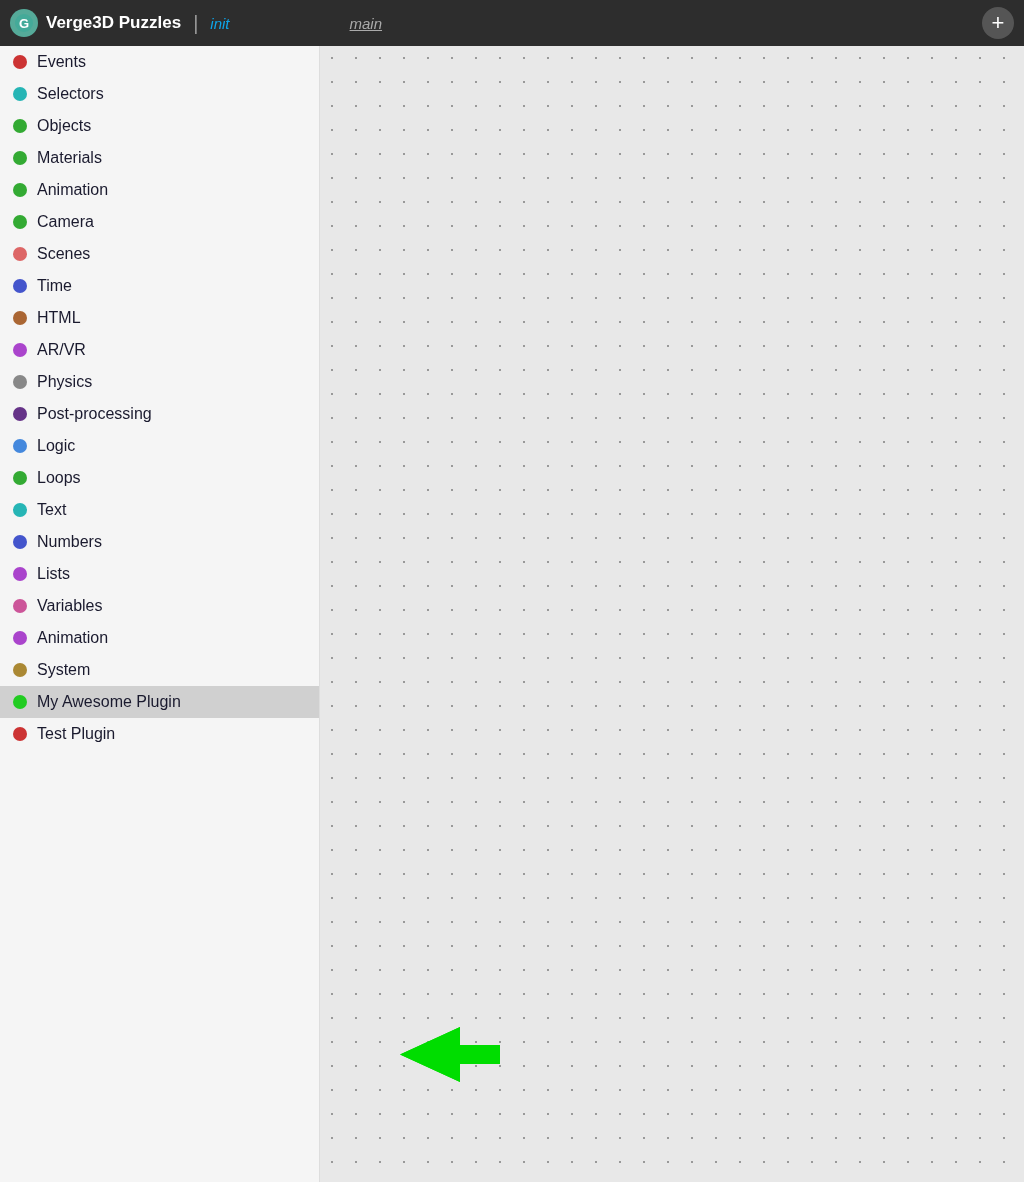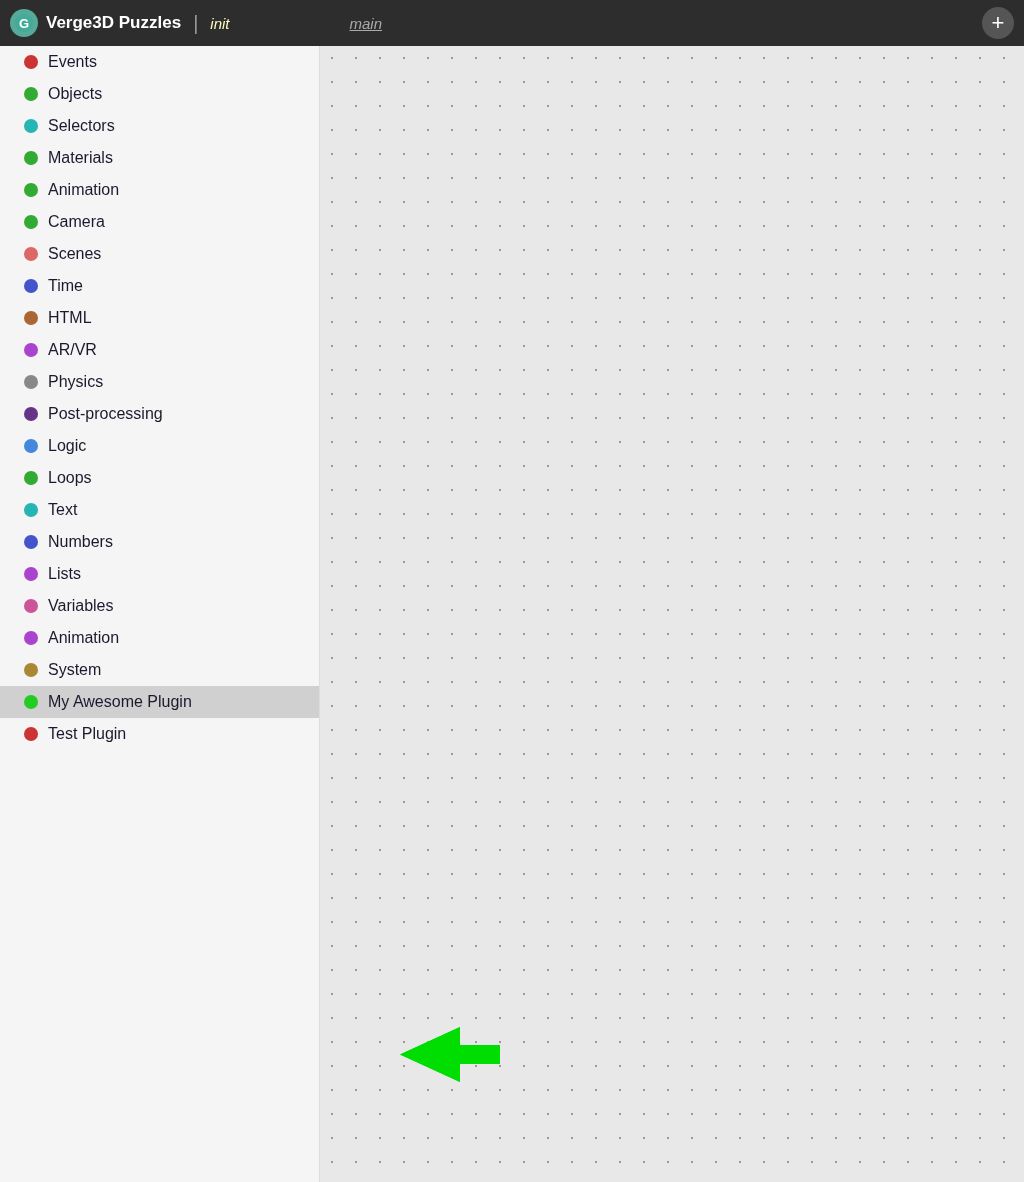--- a/index.html
+++ b/index.html
@@ -49,21 +49,21 @@
 
     .header-divider {
       color: #999;
       margin: 0 12px;
       font-size: 20px;
       font-weight: 100;
     }
 
     .header-tab {
       font-size: 15px;
-      color: #fef9c3;
+      color: #0ea5e9;
       font-style: italic;
       text-align: center;
     }
 
     .header-tab-main {
       font-size: 15px;
       color: #aaa;
       font-style: italic;
       margin-left: 120px;
       text-decoration: underline;
@@ -97,21 +97,21 @@
       width: 320px;
       background: #f5f5f5;
       border-right: 1px solid #ddd;
       overflow-y: auto;
       flex-shrink: 0;
     }
 
     .sidebar-item {
       display: flex;
       align-items: center;
-      padding: 7px 24px;
+      padding: 7px 13px;
       cursor: pointer;
       font-size: 16px;
       color: #1a1a2e;
       gap: 10px;
       transition: background 0.1s;
     }
 
     .sidebar-item.selected {
       background: #d0d0d0;
       align-items: center;
@@ -171,26 +171,26 @@
 </header>
 
 <div class="main-layout">
 
   <nav class="sidebar" id="sidebar-nav">
   <div class="sidebar-item">
         <span class="dot" style="background: rgb(204, 51, 51);"></span>
         <span>Events</span>
       </div>
       <div class="sidebar-item">
-        <span class="dot" style="background: rgb(51, 170, 51);"></span>
-        <span>Objects</span>
-      </div>
-      <div class="sidebar-item">
         <span class="dot" style="background: rgb(38, 181, 181);"></span>
         <span>Selectors</span>
+      </div>
+      <div class="sidebar-item">
+        <span class="dot" style="background: rgb(51, 170, 51);"></span>
+        <span>Objects</span>
       </div>
       <div class="sidebar-item">
         <span class="dot" style="background: rgb(51, 170, 51);"></span>
         <span>Materials</span>
       </div>
       <div class="sidebar-item">
         <span class="dot" style="background: rgb(51, 170, 51);"></span>
         <span>Animation</span>
       </div>
       <div class="sidebar-item">

